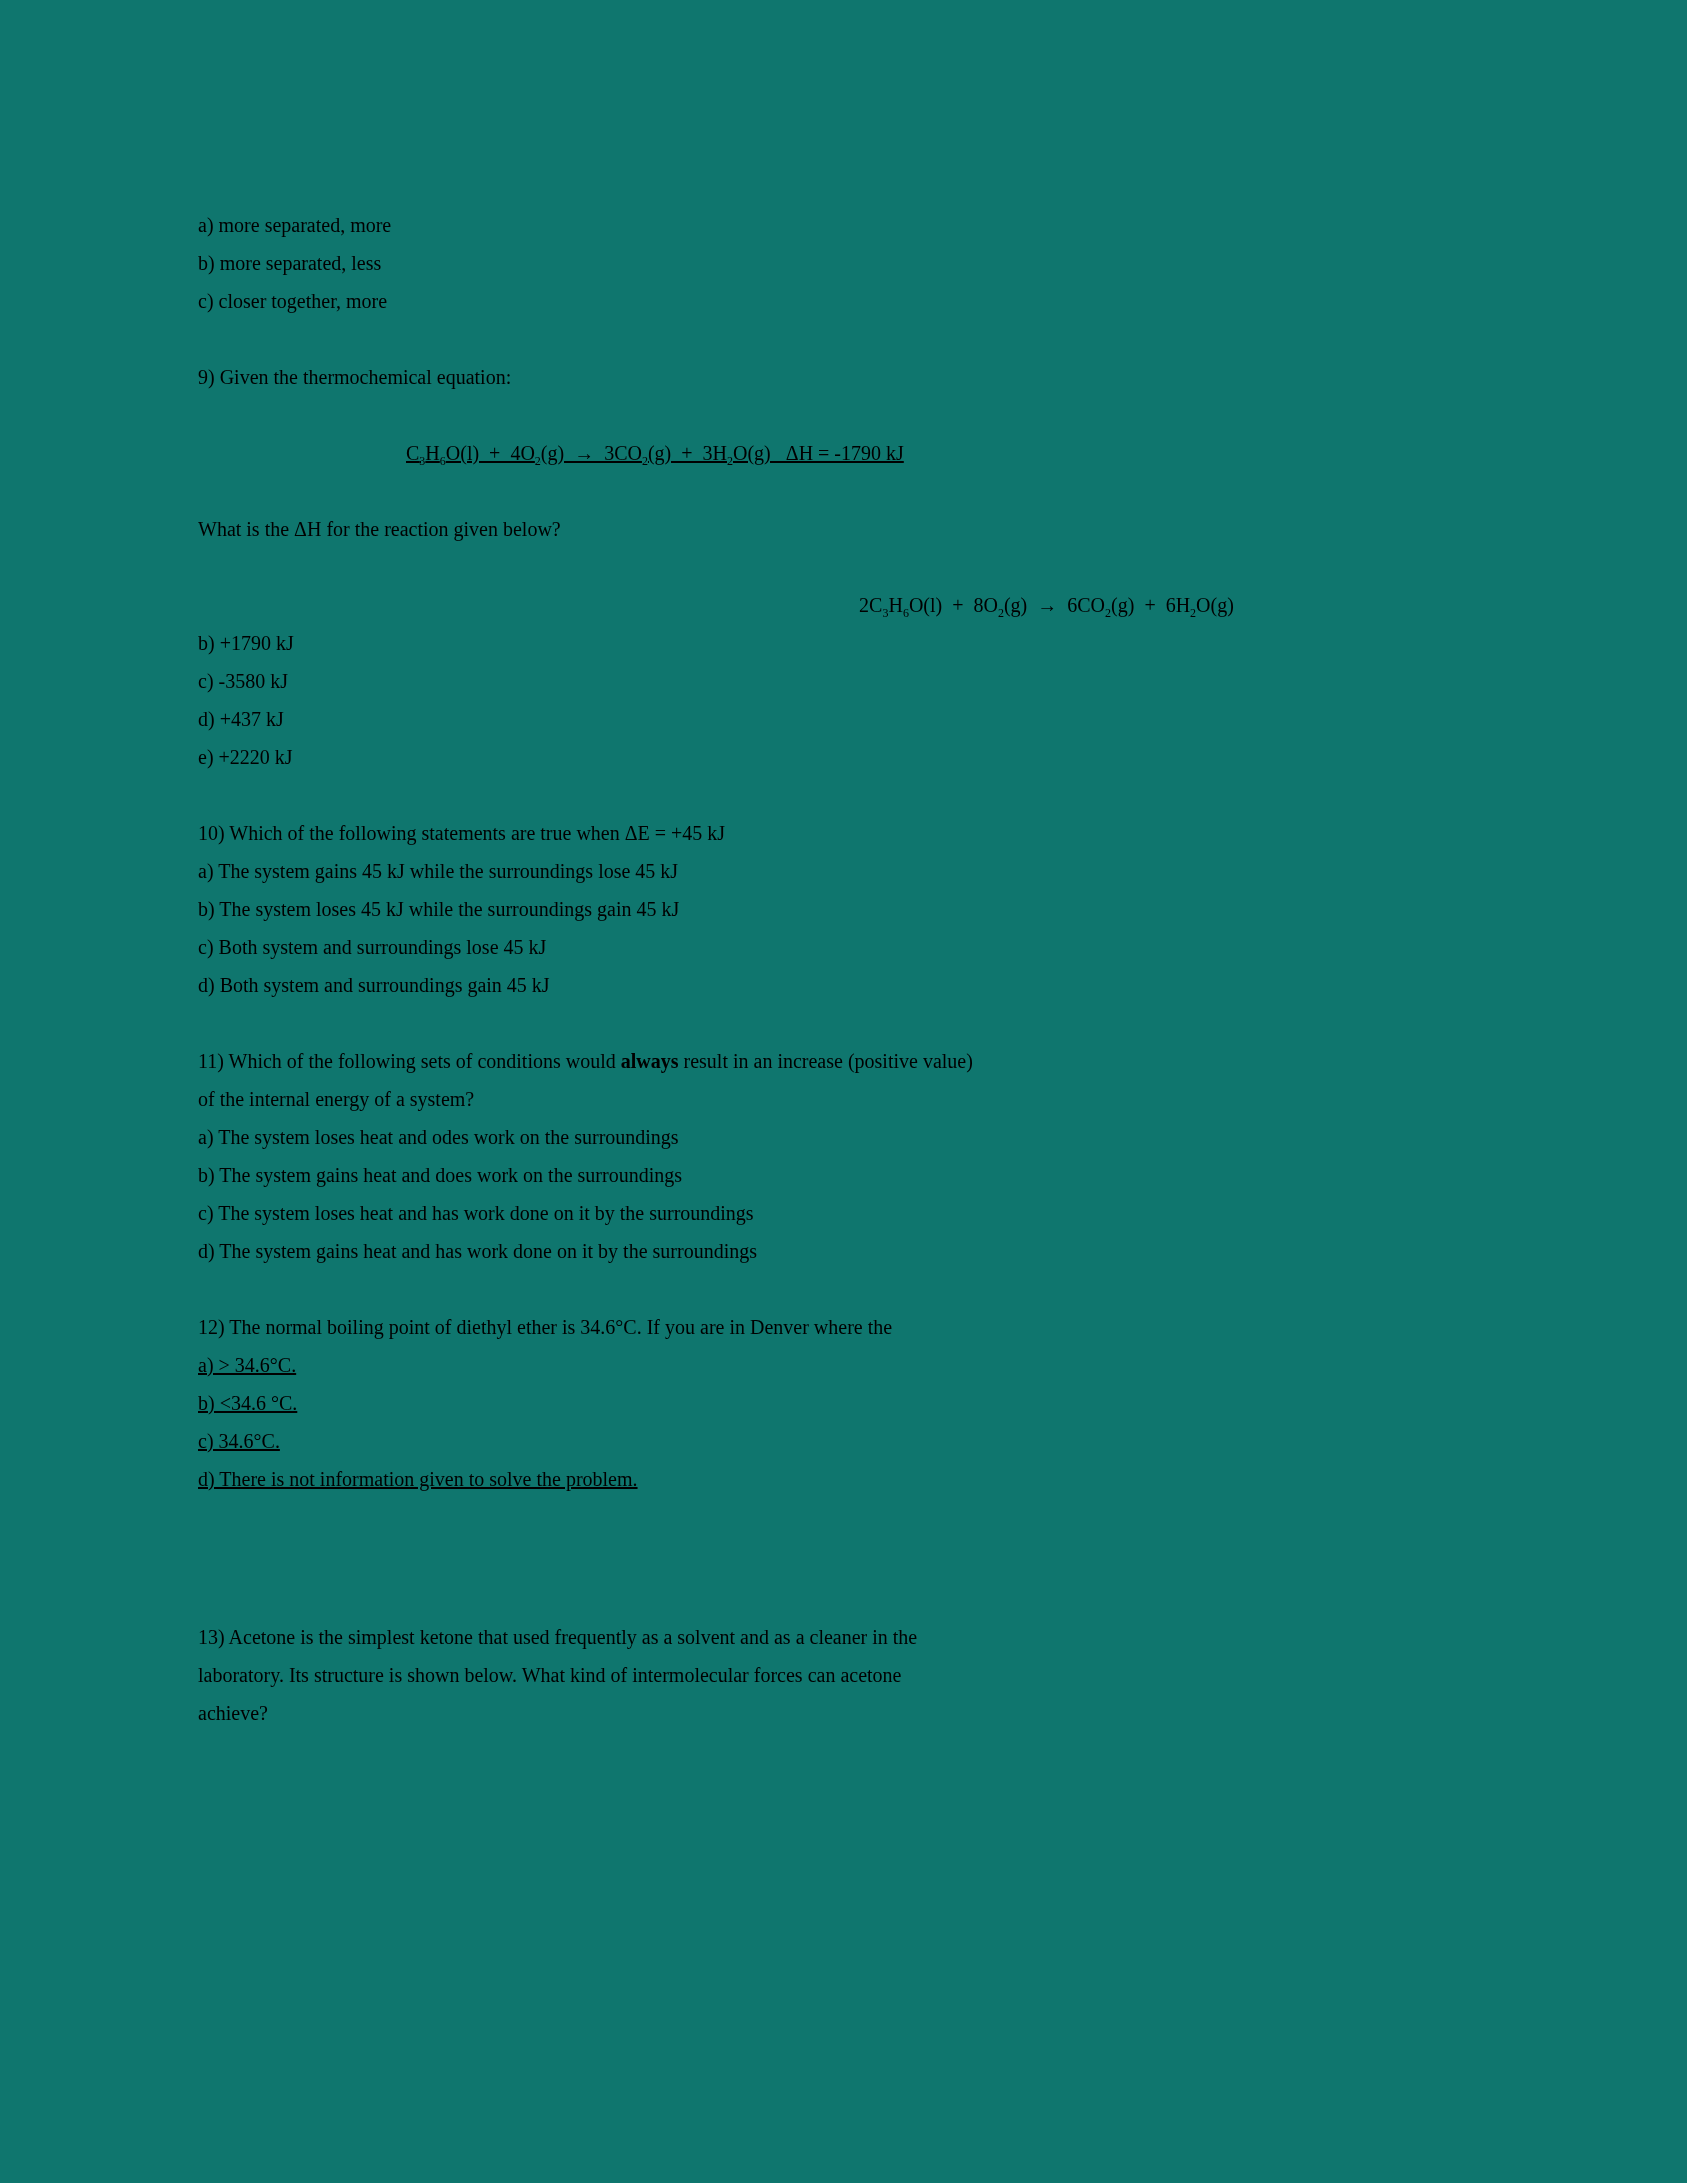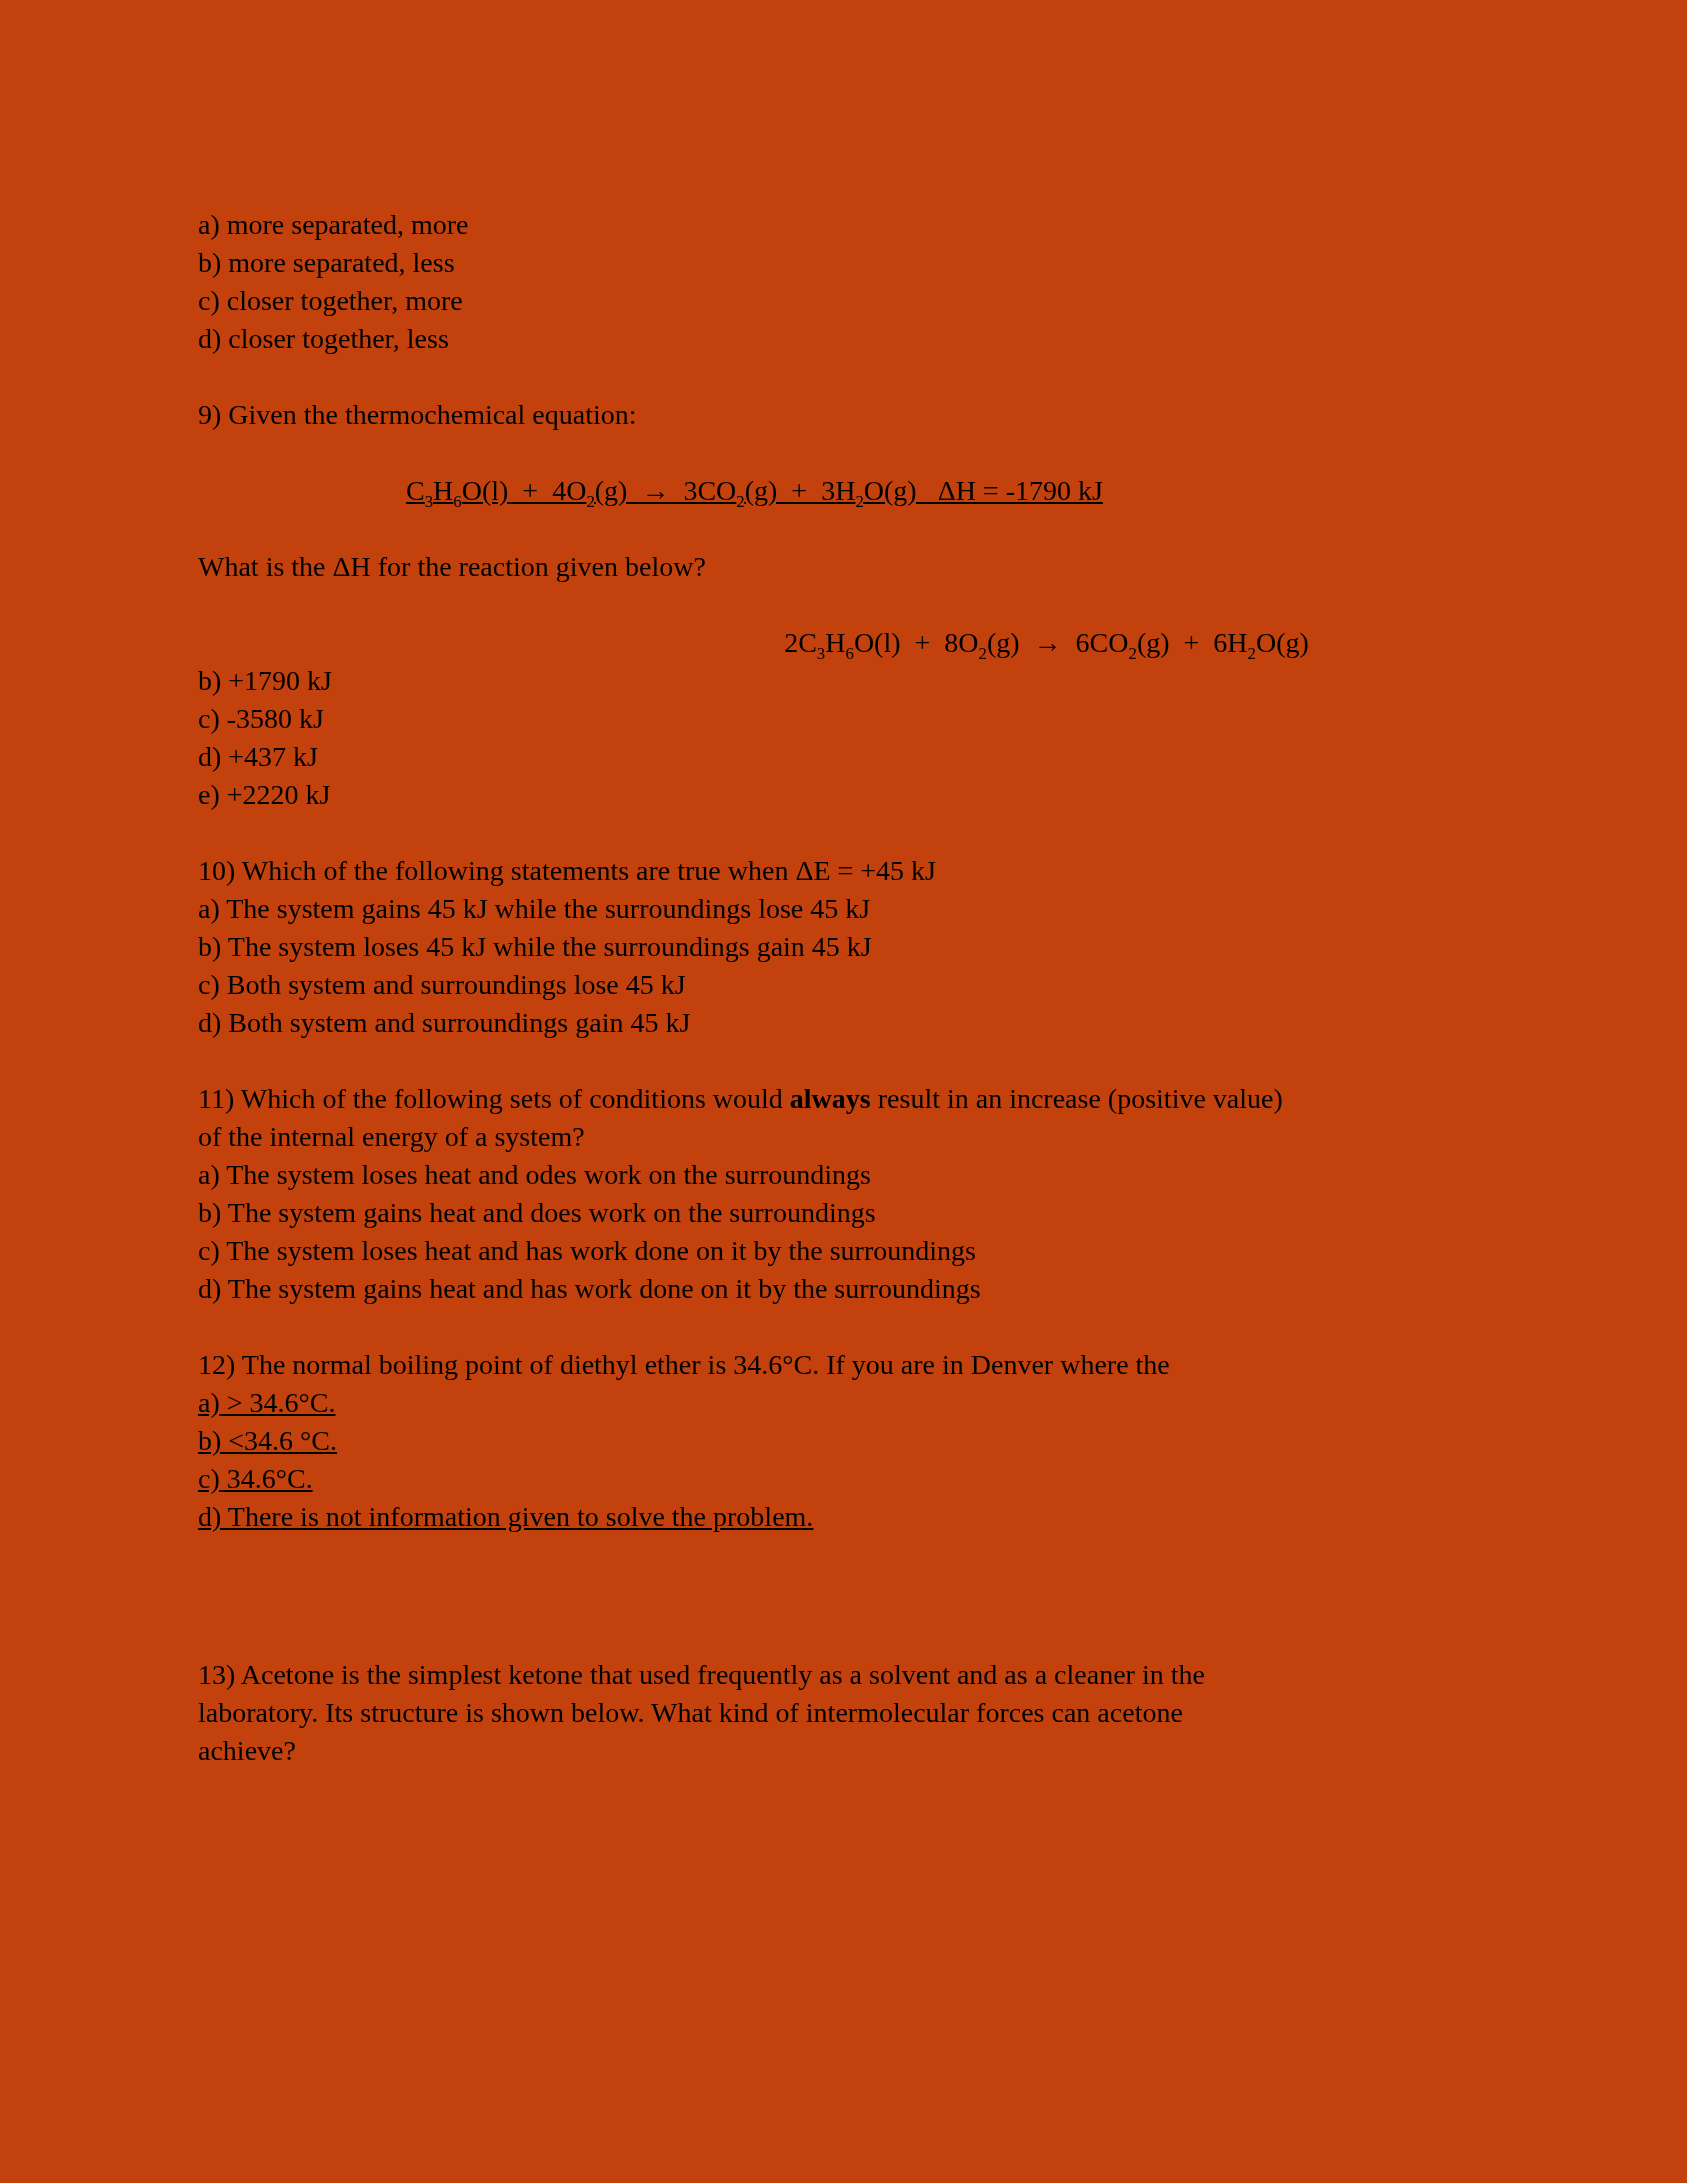--- a/index.html
+++ b/index.html
@@ -4,24 +4,24 @@
 <style>
   html, body {
     margin: 0;
     padding: 0;
     background: #ffffff;
   }
   .page {
     position: relative;
     width: 1687px;
     height: 2183px;
-    background: #c2410c;
+    background: #0f766e;
     color: #000000;
     font-family: "Liberation Serif", "DejaVu Serif", serif;
-    font-size: 28px;
+    font-size: 20px;
     line-height: 38px;
     overflow: hidden;
   }
   .content {
     position: absolute;
     left: 198px;
     top: 206px;
     width: 1389px;
   }
   .line {
@@ -41,21 +41,20 @@
 </head>
 <body>
 
 <div class="page">
   <div class="content">
 
     <div class="mb1">
       <div class="line">a) more separated, more</div>
       <div class="line">b) more separated, less</div>
       <div class="line">c) closer together, more</div>
-      <div class="line">d) closer together, less</div>
     </div>
 
     <div class="line mb1">9) Given the thermochemical equation:</div>
     <div class="line equation-given mb1"><span>C</span><sub>3</sub><span>H</span><sub>6</sub><span>O(l)  +  4O</span><sub>2</sub><span>(g)  →  3CO</span><sub>2</sub><span>(g)  +  3H</span><sub>2</sub><span>O(g)   ΔH = -1790 kJ</span></div>
     <div class="line mb1">What is the ΔH for the reaction given below?</div>
     <div class="line equation-target"><span>2C</span><sub>3</sub><span>H</span><sub>6</sub><span>O(l)  +  8O</span><sub>2</sub><span>(g)  →  6CO</span><sub>2</sub><span>(g)  +  6H</span><sub>2</sub><span>O(g)</span></div>
     <div class="mb1">
       <div class="line">b) +1790 kJ</div>
       <div class="line">c) -3580 kJ</div>
       <div class="line">d) +437 kJ</div>

